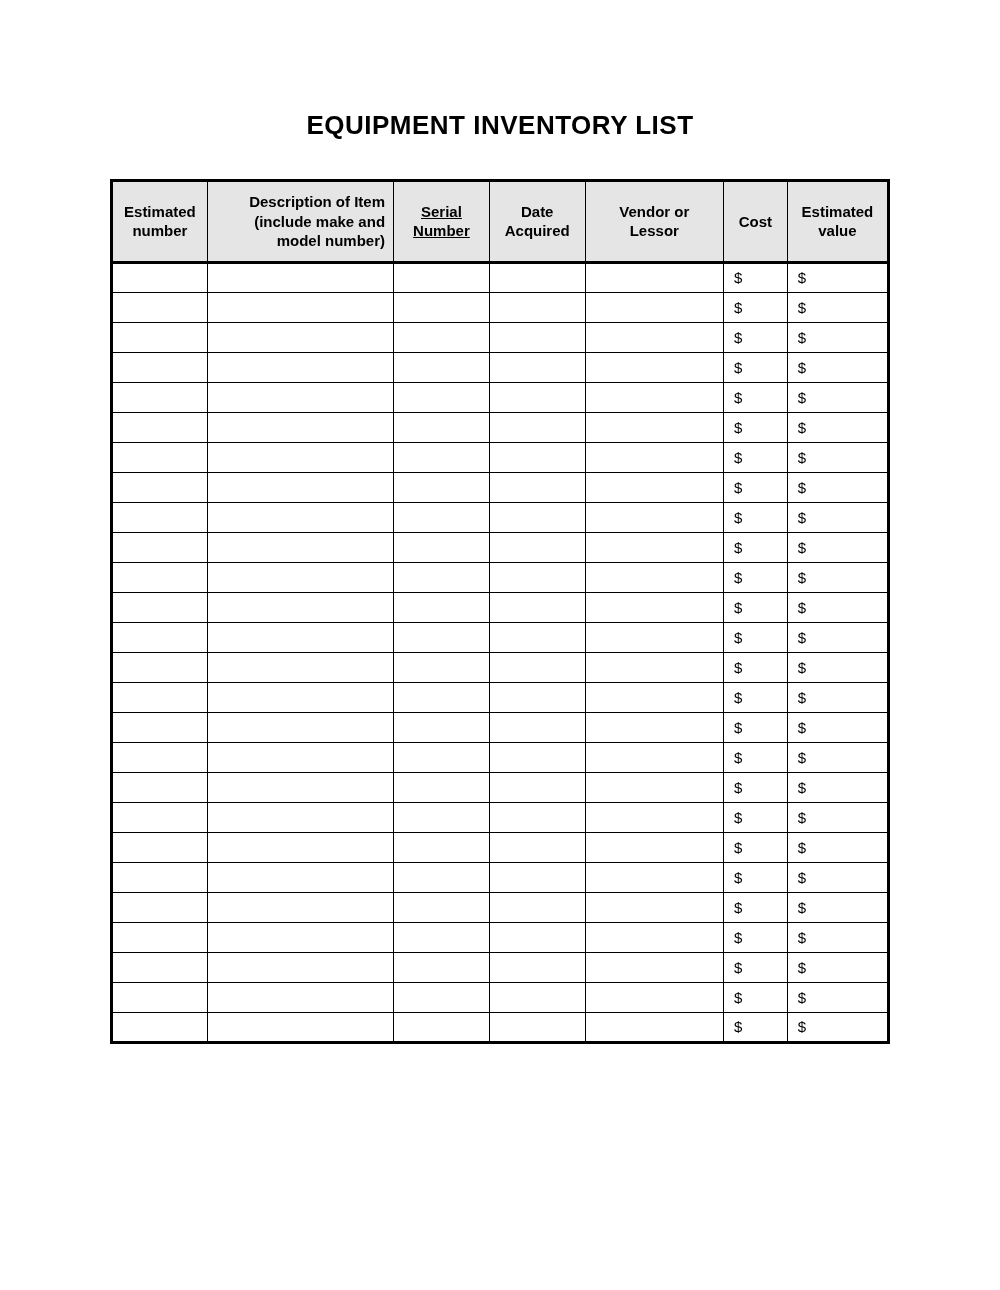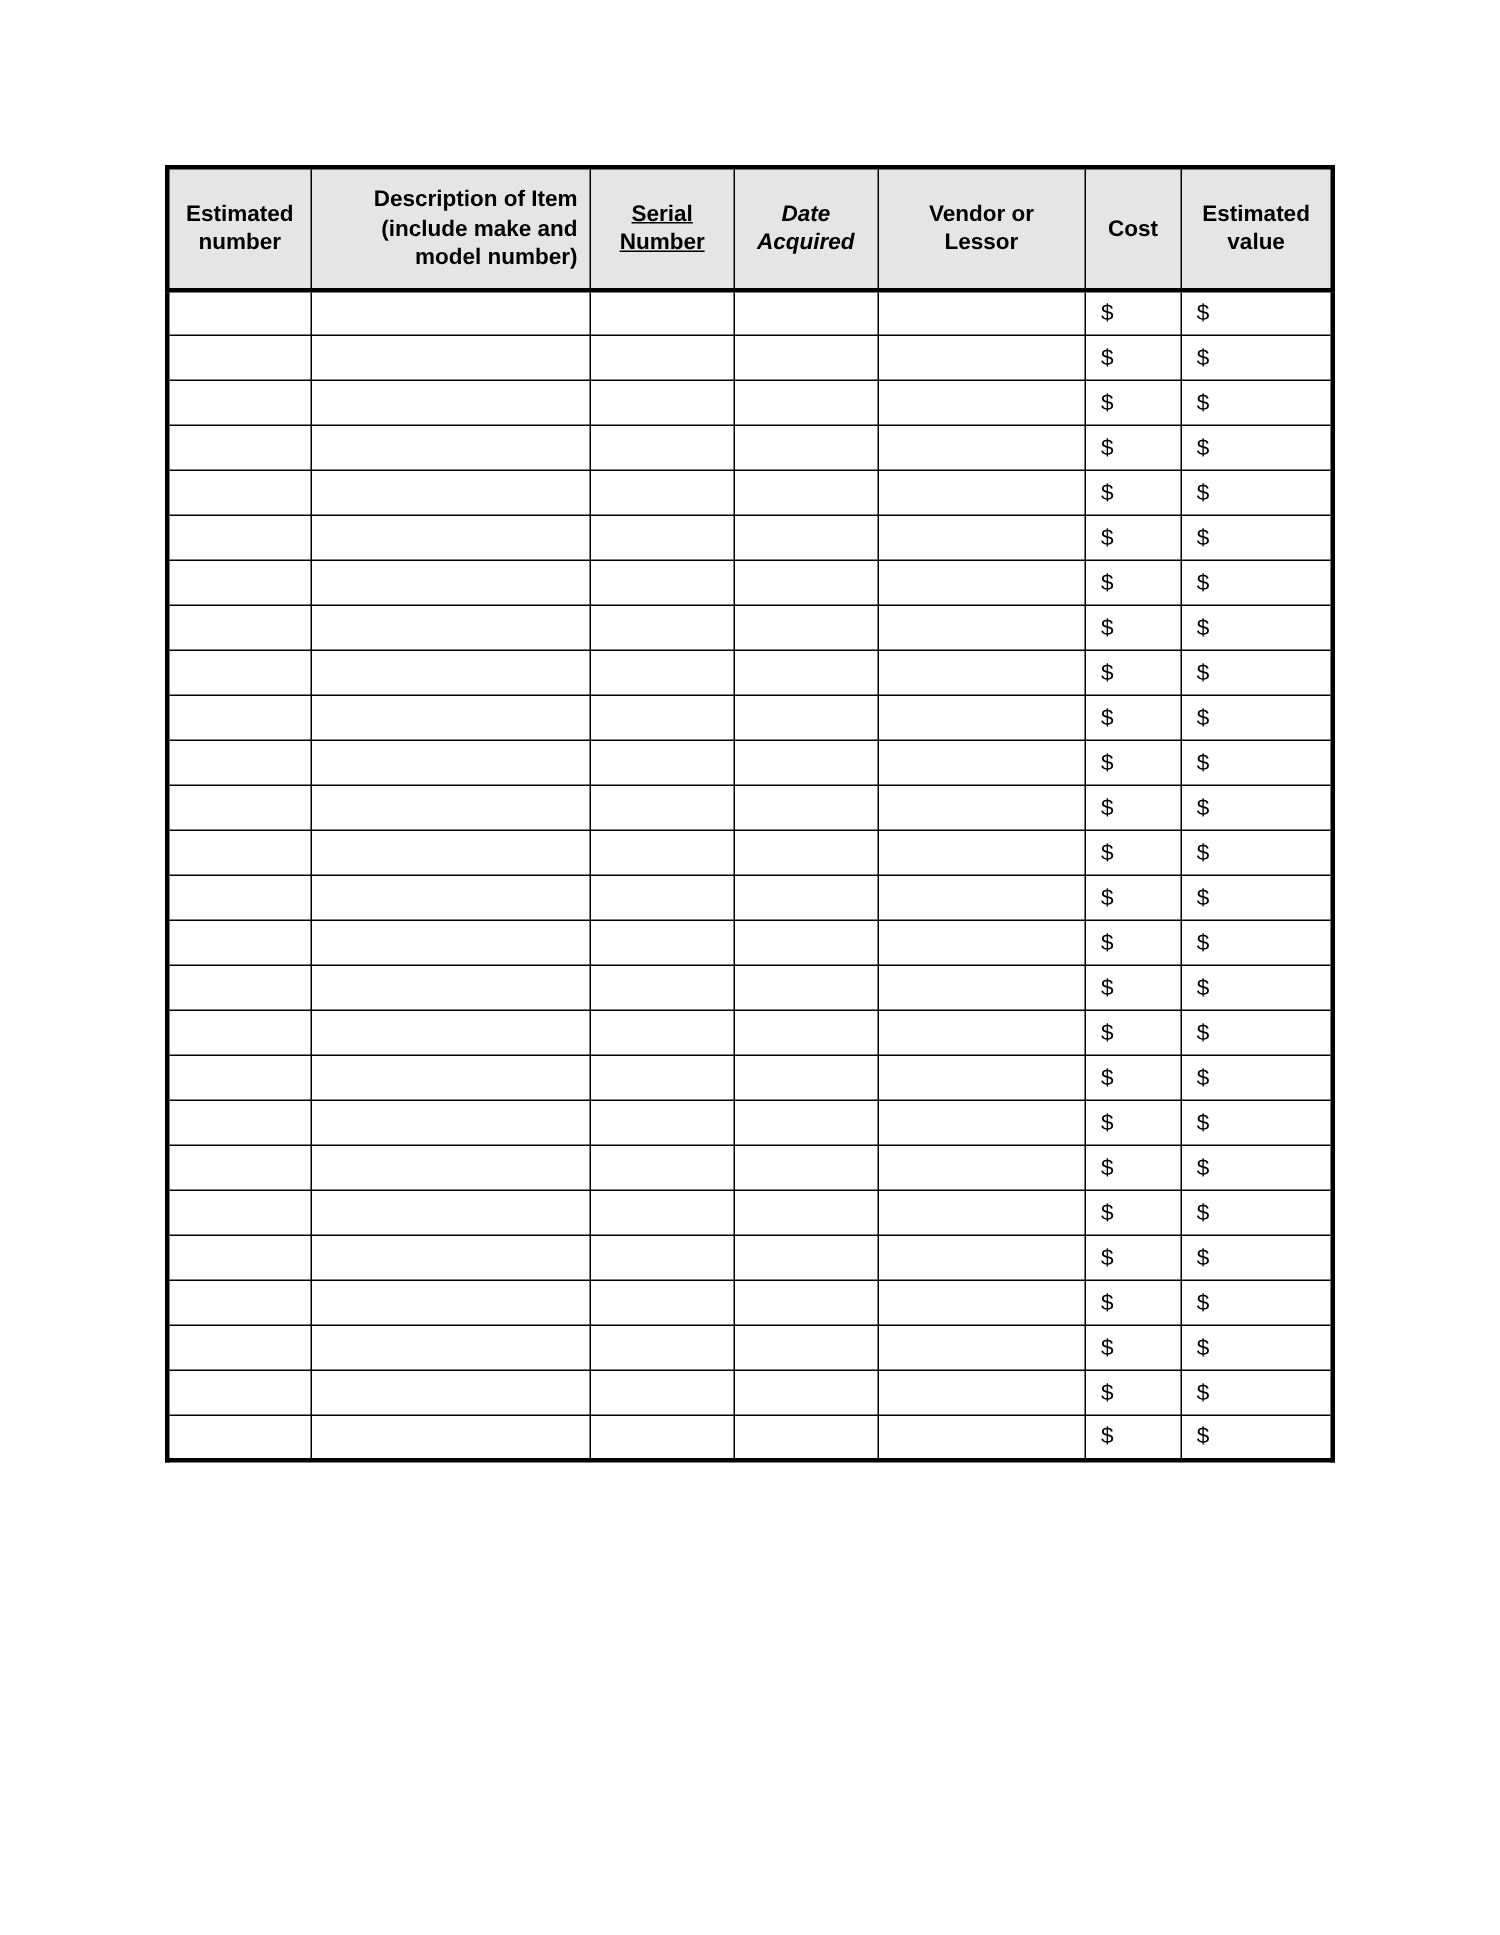--- a/index.html
+++ b/index.html
@@ -61,29 +61,30 @@
     }
     tbody td:last-child {
       border-right: 3px solid #000;
     }
     tbody tr:last-child td {
       border-bottom: 3px solid #000;
     }
     .col-inventory { width: 90px; }
     .col-description { width: 175px; text-align: right; }
     .col-serial { width: 90px; text-decoration: underline; }
-    .col-date { width: 90px; font-style: italic; }
+    .col-date { width: 90px; }
     .col-vendor { width: 130px; }
     .col-cost { width: 60px; }
     .col-estimated { width: 95px; }
   </style>
 </head>
 <body>
 
 <div class="page">
+  <h1>EQUIPMENT INVENTORY LIST</h1>
 
   <table>
     <thead>
       <tr>
         <th class="col-inventory">Estimated number</th>
         <th class="col-description">Description of Item (include make and model number)</th>
         <th class="col-serial">Serial Number</th>
         <th class="col-date">Date Acquired</th>
         <th class="col-vendor">Vendor or Lessor</th>
         <th class="col-cost">Cost</th>

